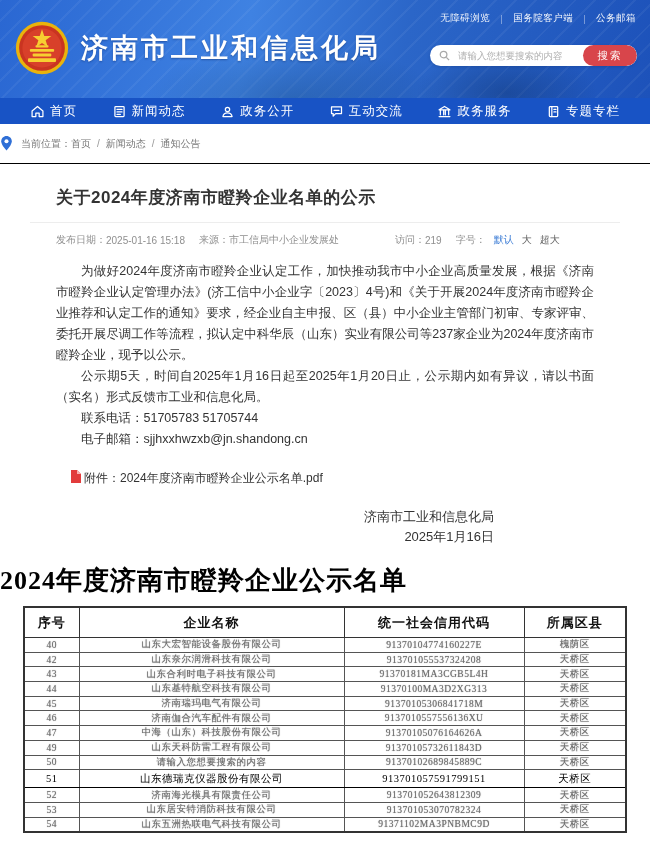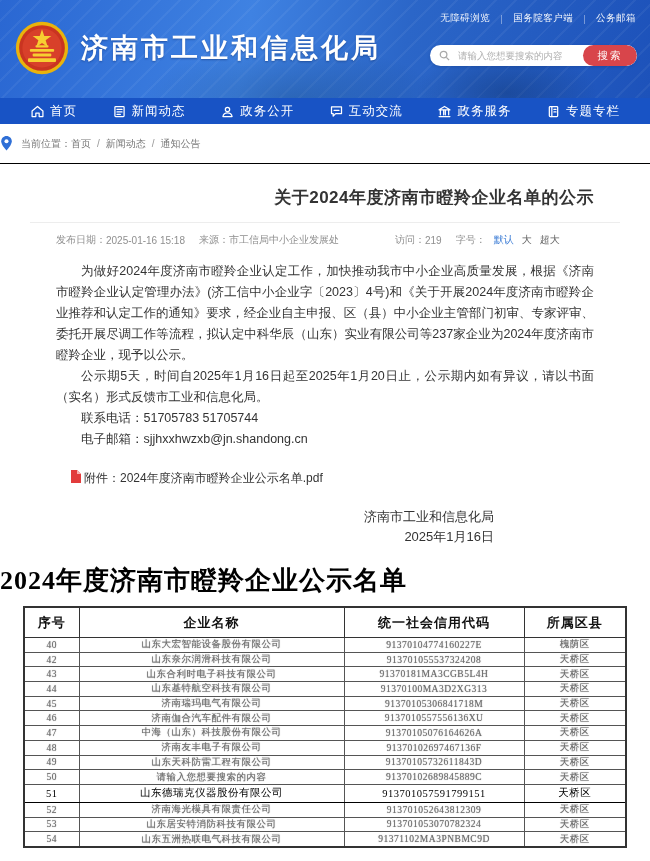--- a/index.html
+++ b/index.html
@@ -62,21 +62,21 @@
     border-bottom:1px solid #000000;background:#fff;
   }
   .breadcrumb .pin{display:flex;margin-right:8px;}
   .breadcrumb,.crumbs{font-size:10px;color:#777;}
   .crumbs .crumb{cursor:pointer;}
   .crumbs .csep{margin:0 6px;color:#999;}
 
   
   .article{padding:14px 56px 0 56px;}
   .art-title{
-    margin:8px 0 0 0;text-align:right;font-size:17px;font-weight:bold;color:#333;letter-spacing:.5px;
+    margin:8px 0 0 0;text-align:left;font-size:17px;font-weight:bold;color:#333;letter-spacing:.5px;
   }
   .title-divider{border:none;border-top:1px solid #ededed;margin:13px -26px 0 -26px;}
   .meta{
     display:flex;align-items:center;margin-top:10px;font-size:10px;color:#8f8f8f;white-space:nowrap;
   }
   .meta .m-gap{margin-left:14px;}
   .meta .m-visits{margin-left:56px;}
   .meta .fs-opt{margin-left:8px;color:#666;cursor:pointer;}
   .meta .fs-opt.active{color:#3a7bd5;}
   .body-text{margin-top:14px;font-size:12.5px;color:#333;line-height:21px;text-align:justify;}
@@ -309,26 +309,20 @@
             <td>9137010557556136XU</td>
             <td>天桥区</td>
           </tr>
           <tr class="soft">
             <td>47</td>
             <td>中海（山东）科技股份有限公司</td>
             <td>91370105076164626A</td>
             <td>天桥区</td>
           </tr>
           <tr class="soft">
-            <td>48</td>
-            <td>济南友丰电子有限公司</td>
-            <td>91370102697467136F</td>
-            <td>天桥区</td>
-          </tr>
-          <tr class="soft">
             <td>49</td>
             <td>山东天科防雷工程有限公司</td>
             <td>91370105732611843D</td>
             <td>天桥区</td>
           </tr>
           <tr class="soft">
             <td>50</td>
             <td>请输入您想要搜索的内容</td>
             <td>91370102689845889C</td>
             <td>天桥区</td>

